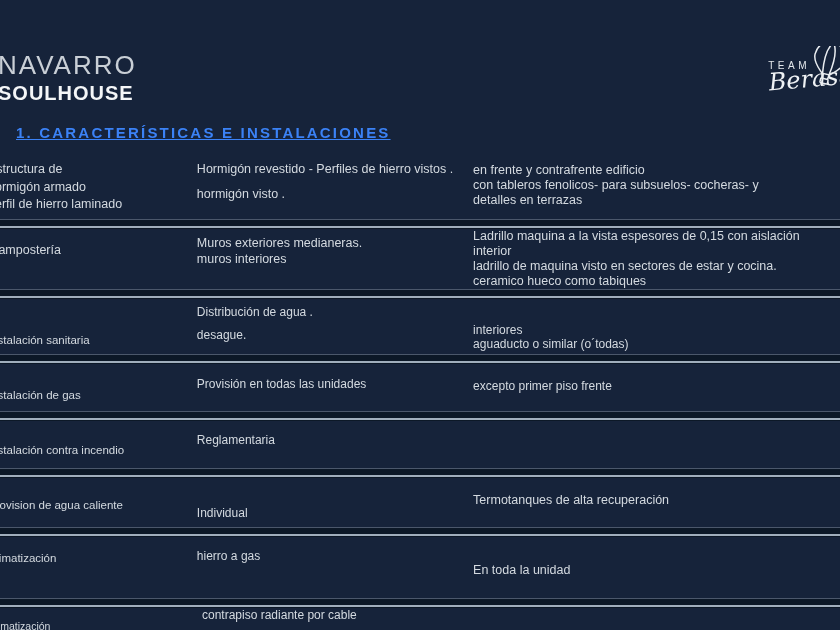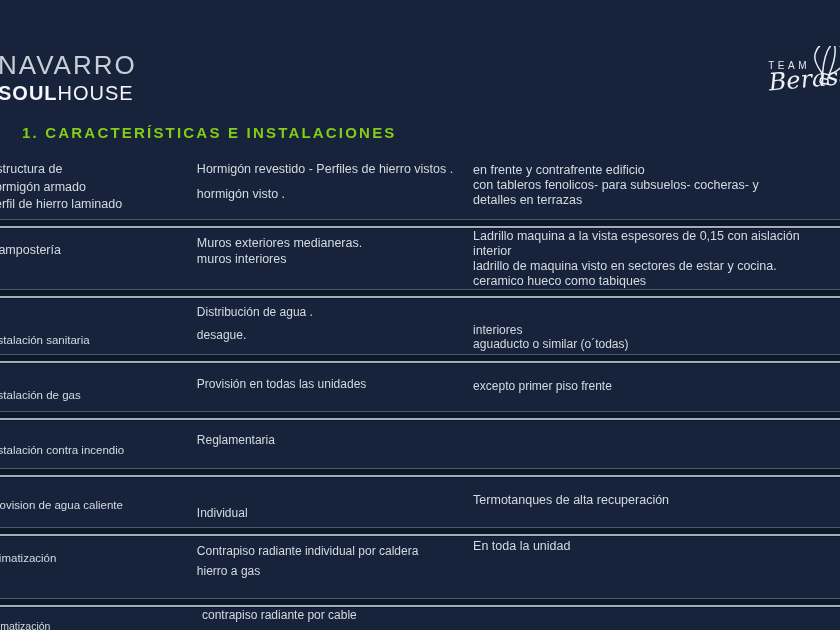--- a/index.html
+++ b/index.html
@@ -5,31 +5,31 @@
   html,body{margin:0;padding:0;}
   body{width:840px;height:630px;overflow:hidden;background:#16233a;
        font-family:"Liberation Sans",sans-serif;color:#d4dae0;}
   .page{position:relative;width:840px;height:630px;overflow:hidden;margin-top:46px;}
 
   
   .logo{position:absolute;left:-2px;top:6px;line-height:1;}
   .logo-top{font-size:26px;font-weight:400;letter-spacing:2px;color:#c9cfd6;}
   .logo-bottom{font-size:20px;letter-spacing:1px;color:#f4f6f8;margin-top:5px;}
   .logo-soul{font-weight:600;}
-  .logo-house{font-weight:400;}
+  .logo-house{font-weight:700;}
 
   .team-block{position:absolute;right:-28px;top:14px;text-align:right;width:150px;}
   .team-label{font-size:10px;letter-spacing:3.5px;color:#e3e7eb;padding-right:58px;}
   .team-script{font-family:"DejaVu Serif",serif;font-style:italic;font-size:24px;
                color:#eef1f4;transform:rotate(-5deg);transform-origin:left bottom;
                margin-top:2px;white-space:nowrap;}
   .balloon{position:absolute;right:-7px;top:-6px;transform:rotate(14deg);}
 
-  .title{position:absolute;left:22px;top:78px;font-size:15px;font-weight:700;
-         letter-spacing:2.2px;color:#84cc16;}
+  .title{position:absolute;left:16px;top:78px;font-size:15px;font-weight:700;
+         letter-spacing:2.2px;color:#3b82f6;text-decoration:underline;}
 
   
   .table{position:absolute;left:0;top:108px;width:840px;}
   .trow{display:flex;align-items:flex-start;overflow:visible;}
   .divider{height:10px;width:840px;
     background:linear-gradient(to bottom,
       rgba(198,208,220,0.30) 0px,rgba(198,208,220,0.30) 1px,
       #0c1827 1px,#0c1827 7px,
       #a0aebc 7px,#a0aebc 9px,
       #0c1827 9px,#0c1827 10px);}
@@ -156,24 +156,23 @@
         <div class="ln">Termotanques de alta recuperación</div>
       </div>
     </div>
     <div class="divider"></div>
 
     <div class="trow" style="height:61px">
       <div class="cell left" style="padding-top:13px">
         <div class="ln">Climatización</div>
       </div>
       <div class="cell mid" style="padding-top:7px">
-        <div class="ln">Contrapiso radiante individual por caldera</div>
         <div class="ln mt5">hierro a gas</div>
       </div>
-      <div class="cell right" style="padding-top:2px;font-size:12.5px">
+      <div class="cell right" style="padding-top:26px;font-size:12.5px">
         <div class="ln">En toda la unidad</div>
       </div>
     </div>
     <div class="divider"></div>
 
     <div class="trow" style="height:68px">
       <div class="cell left lbl-xs" style="padding-top:11px">
         <div class="ln">Climatización</div>
       </div>
       <div class="cell mid" style="padding-top:0">

